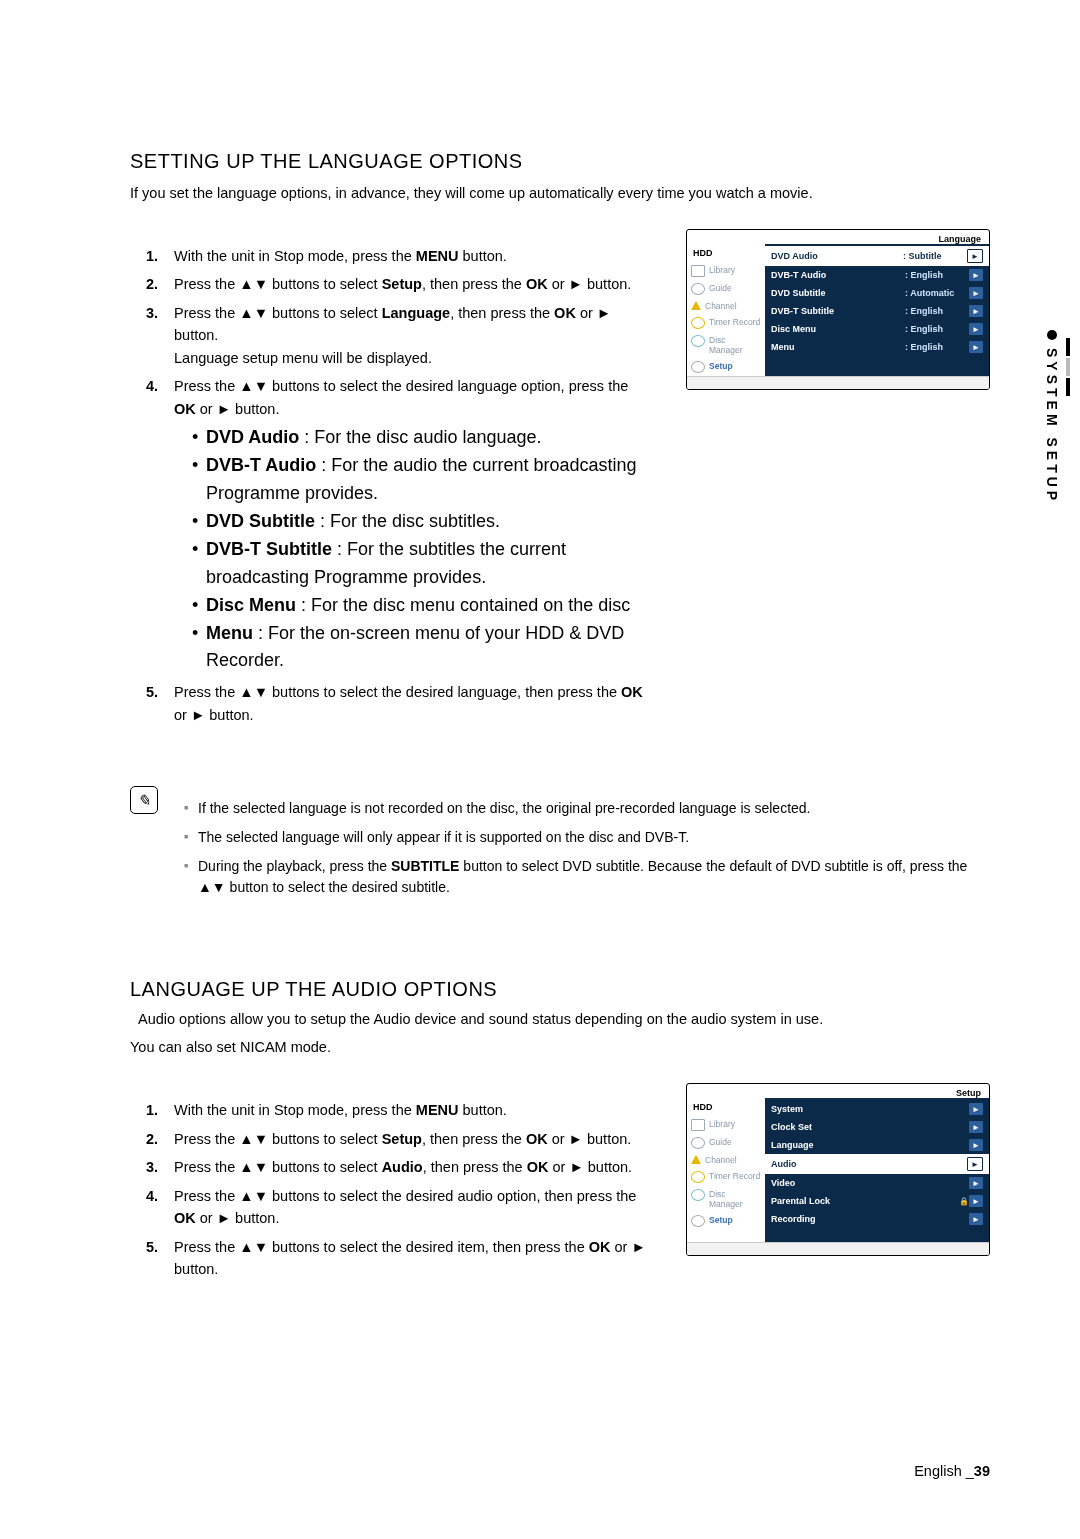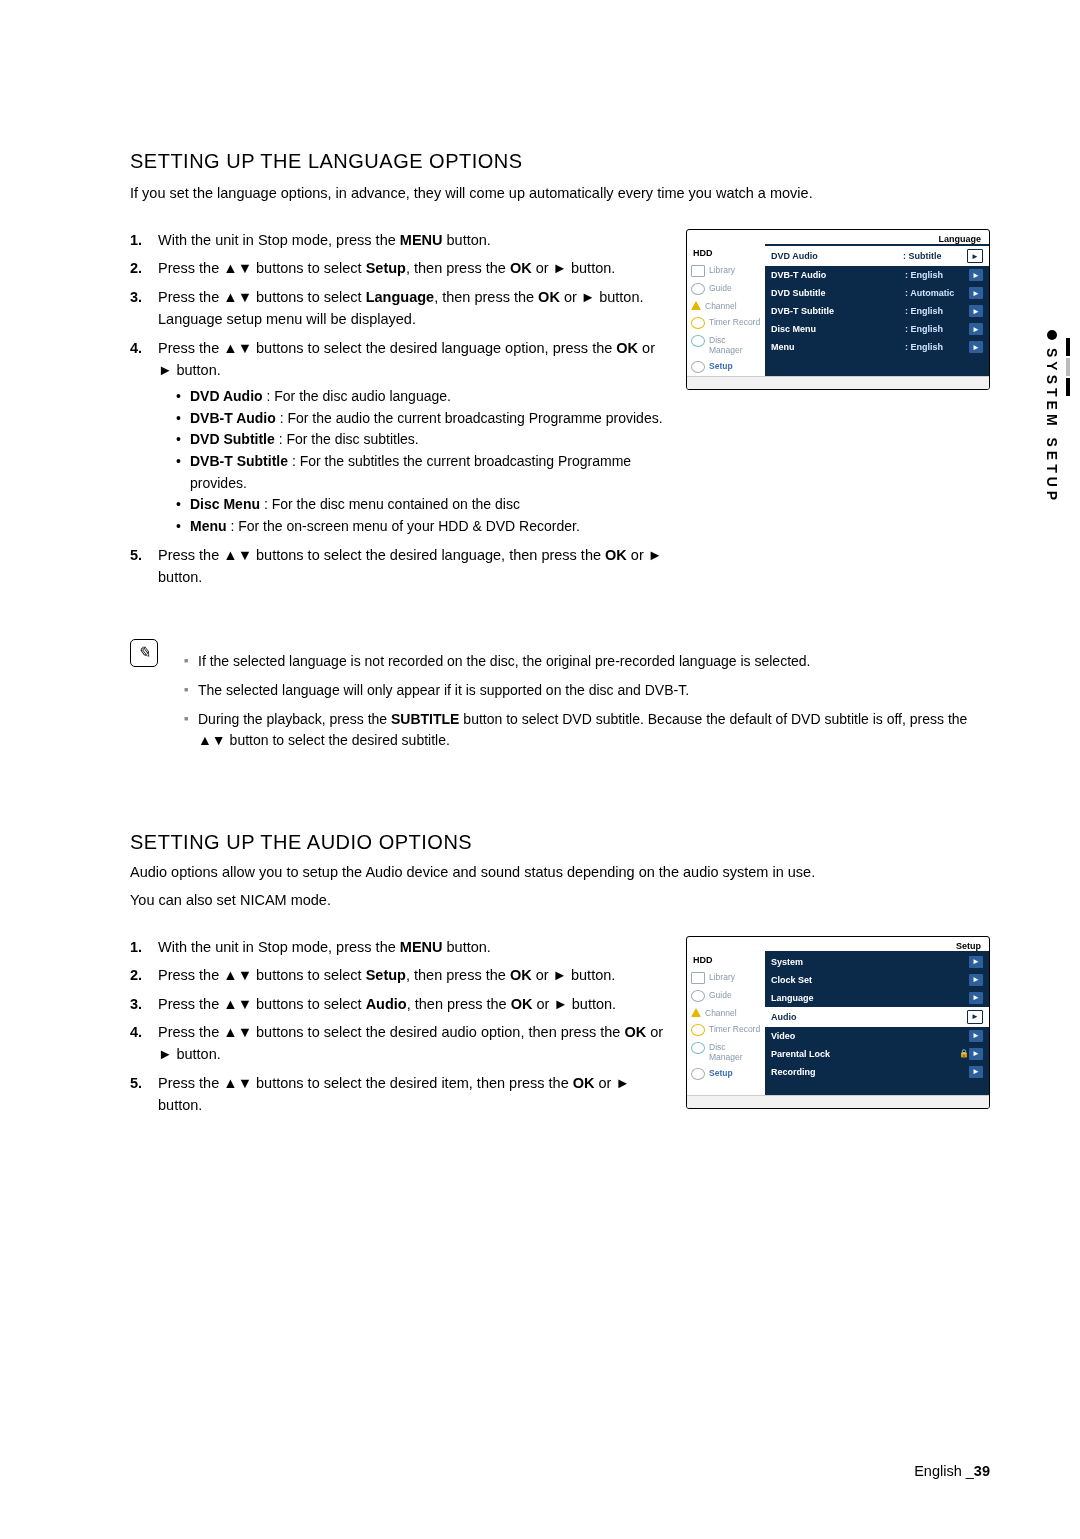--- a/index.html
+++ b/index.html
@@ -2,25 +2,25 @@
 <html><head>
 <meta charset="utf-8">
 <style>
 html,body{margin:0;padding:0;background:#fff;font-family:Arial,Helvetica,sans-serif;color:#000}
 .page{width:1080px;height:1539px;margin:0 auto;position:relative;box-sizing:border-box;padding:150px 90px 60px 130px}
 h2{font-size:20px;font-weight:normal;letter-spacing:.5px;margin:0 0 10px 0}
 .intro{font-size:14.5px;margin:12px 0 28px 0}
 .row{display:flex;gap:22px;margin-bottom:44px}
 .col-text{flex:1 1 auto}
 .col-fig{flex:0 0 304px}
-ol.steps{list-style:none;padding:0;margin:0;counter-reset:step}
+ol.steps{list-style:none;padding:0;margin:16px;counter-reset:step}
 ol.steps>li{counter-increment:step;font-size:14.5px;line-height:1.55;margin:0 0 6px 0;padding-left:28px;position:relative}
 ol.steps>li::before{content:counter(step)".";font-weight:bold;position:absolute;left:0}
 ul.bul{list-style:none;padding:0;margin:4px 0 4px 18px}
-ul.bul>li{font-size:14px;line-height:1.55;position:relative;padding-left:14px}
+ul.bul>li{font-size:18px;line-height:1.55;position:relative;padding-left:14px}
 ul.bul>li::before{content:"•";position:absolute;left:0;top:0}
 .b{font-weight:bold}
 .notes{display:flex;gap:14px;margin-top:18px}
 .note-icon{flex:0 0 26px;height:26px;border:1.5px solid #000;border-radius:5px;display:flex;align-items:center;justify-content:center;font-style:italic;font-family:Georgia,serif;font-size:16px}
 .notes ul{list-style:none;padding:0;margin:12px}
 .notes ul>li{font-size:14px;line-height:1.5;position:relative;padding-left:14px;margin-bottom:8px}
 .notes ul>li::before{content:"■";font-size:7px;position:absolute;left:0;top:5px;color:#888}
 .sidetab{position:absolute;right:20px;top:330px;writing-mode:vertical-rl;text-orientation:mixed;font-size:14px;letter-spacing:4px;font-weight:bold}
 .sidetab .dot{display:inline-block;width:10px;height:10px;border-radius:50%;background:#000;margin-bottom:8px}
 .sidebar-bars{position:absolute;right:10px;top:338px;display:flex;flex-direction:column;gap:2px}
@@ -177,22 +177,22 @@
     <div class="note-icon">✎</div>
     <ul>
       <li>If the selected language is not recorded on the disc, the original pre-recorded language is selected.</li>
       <li>The selected language will only appear if it is supported on the disc and DVB-T.</li>
       <li>
         <span>During the playback, press the </span><span class="b">SUBTITLE</span><span> button to select DVD subtitle. Because the default of DVD subtitle is off, press the ▲▼ button to select the desired subtitle.</span>
       </li>
     </ul>
   </div>
 
-  <h2 style="margin-top:60px">SETTING UP THE AUDIO OPTIONS</h2>
-  <p class="intro" style="margin:0 0 4px 0">Audio options allow you to setup the Audio device and sound status depending on the audio system in use.</p>
+  <h2 style="margin-top:60px">LANGUAGE UP THE AUDIO OPTIONS</h2>
+  <p class="intro" style="margin:0 0 4px 8px">Audio options allow you to setup the Audio device and sound status depending on the audio system in use.</p>
   <p class="intro">You can also set NICAM mode.</p>
 
   <div class="row">
     <div class="col-text">
       <ol class="steps">
         <li>
           <span>With the unit in Stop mode, press the </span><span class="b">MENU</span><span> button.</span>
         </li>
         <li>
           <span>Press the ▲▼ buttons to select </span><span class="b">Setup</span><span>, then press the </span><span class="b">OK</span><span> or ► button.</span>

